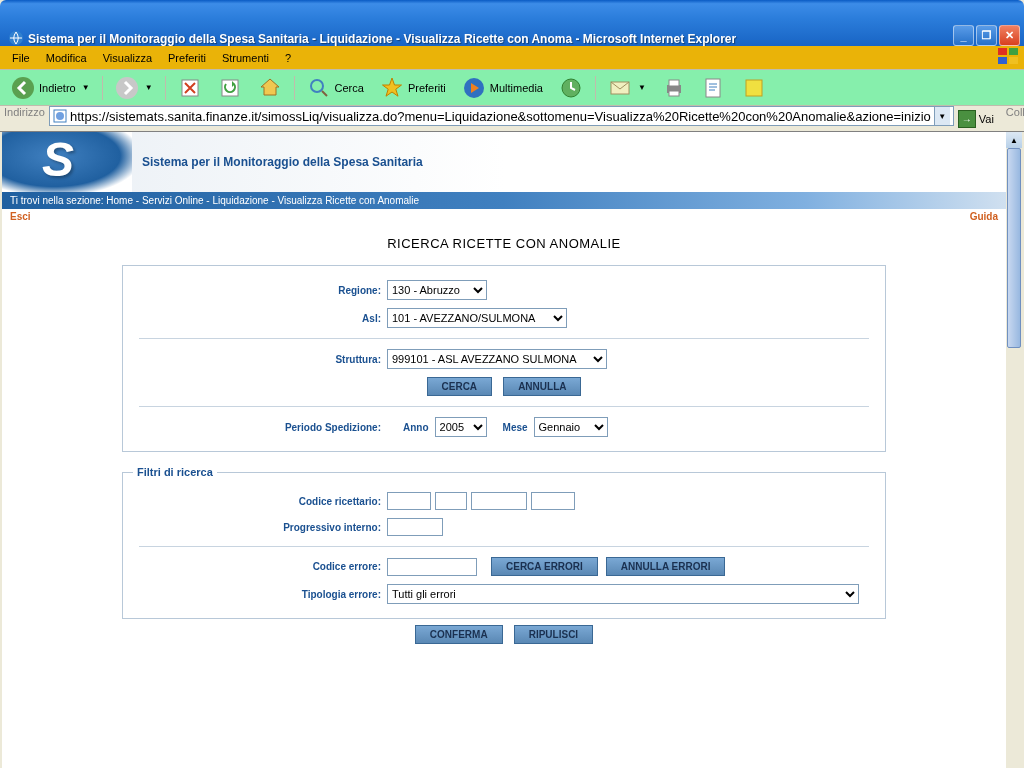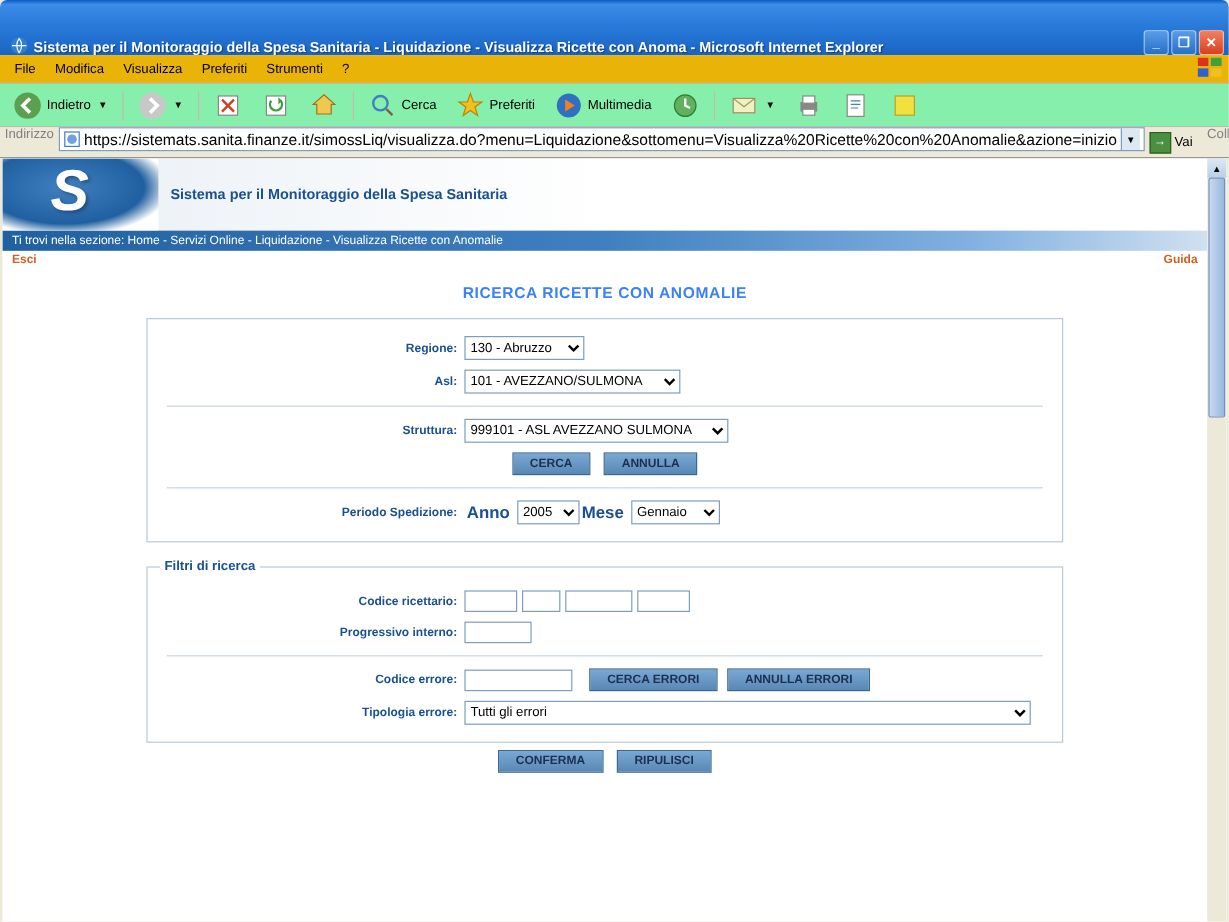--- a/index.html
+++ b/index.html
@@ -35,32 +35,32 @@
 .scroll-arr.dn{bottom:0}
 .page{margin-right:16px;height:100%}
 .pg-head{height:60px;background:linear-gradient(to right,#e8eef4 0%,#fff 50%);display:flex;align-items:center;position:relative}
 .pg-head .logo{width:130px;height:60px;background:radial-gradient(ellipse at 40% 40%,#4080c0 0%,#2060a0 60%,#fff 80%);position:relative;overflow:hidden}
 .pg-head .logo::after{content:"S";position:absolute;font-size:48px;font-weight:bold;color:#fff;left:40px;top:0px;font-style:italic;text-shadow:2px 2px 3px rgba(0,0,0,.3)}
 .pg-head .sys-title{color:#1a5090;font-size:12px;font-weight:bold;margin-left:10px}
 .breadcrumb{background:linear-gradient(to right,#2060a0 0%,#4080c0 50%,#80b0e0 80%,#d0e0f0 100%);color:#fff;font-size:10px;padding:3px 8px}
 .topactions{display:flex;justify-content:space-between;padding:2px 8px;font-size:10px}
 .topactions span{color:#d06020;font-weight:bold}
 .main{padding:12px 0;text-align:center}
-.main h2{color:#3b82f6;font-size:13px;font-weight:bold;letter-spacing:.5px;margin-bottom:14px}
+.main h2{color:#000000;font-size:13px;font-weight:normal;letter-spacing:.5px;margin-bottom:14px}
 fieldset{border:1px solid #b8c8d8;margin:0 120px 14px;padding:14px 10px 6px;text-align:left;position:relative}
 fieldset.filtri{margin-bottom:4px}
 legend{color:#1a5090;font-weight:bold;padding:0 4px}
 .row{display:flex;align-items:center;margin-bottom:8px}
 .row label{width:248px;text-align:right;font-size:10px;font-weight:bold;color:#1a5090;margin-right:6px}
 select{border:1px solid #7f9db9;font-size:11px;height:20px;background:#fff}
 input[type=text]{border:1px solid #7f9db9;font-size:11px;height:18px;padding:0 2px}
 .sep-line{border-top:1px solid #c8d4e0;margin:10px 6px}
 .btnrow{text-align:center;margin:8px 0}
 .fbtn{background:linear-gradient(#7aa8d4,#5a88b4);border:1px solid #3a6894;color:#1a3050;font-weight:bold;font-size:10px;padding:3px 14px;margin:0 4px;cursor:pointer}
-.inline-lbl{font-size:14px;font-weight:bold;color:#1a5090;margin:0 6px 0 2px}
+.inline-lbl{font-size:10px;font-weight:bold;color:#1a5090;margin:0 6px 0 16px}
 .sm-ico{width:14px;height:14px;display:inline-flex;align-items:center;justify-content:center;font-size:10px}
 </style>
 </head>
 <body>
 
 <div class="titlebar">
   <span class="ie-icon">
     <svg viewBox="0 0 16 16">
         <circle cx="8" cy="8" r="7" fill="#3080d0"></circle>
         <path d="M2 8h12M8 2a10 10 0 010 12M8 2a10 10 0 000 12" stroke="#fff" fill="none" stroke-width="1"></path>

